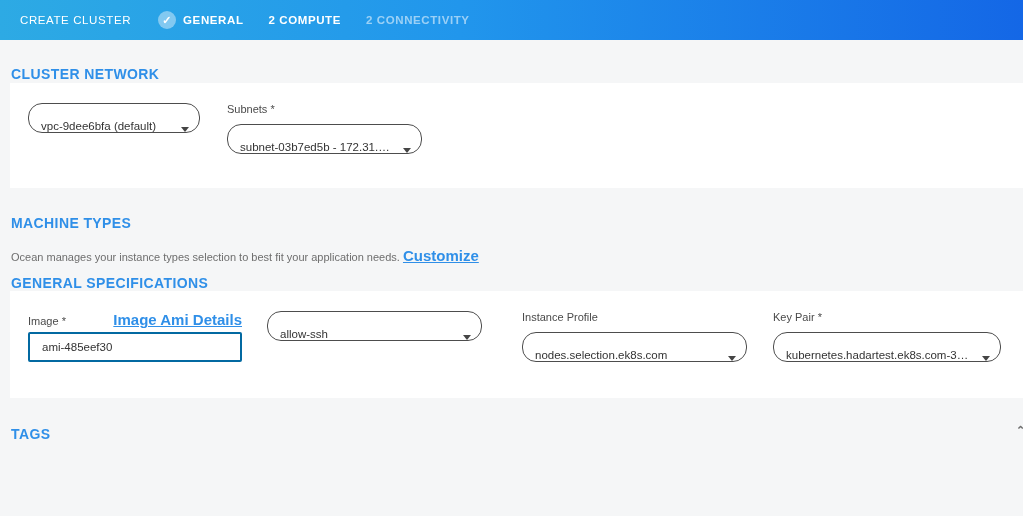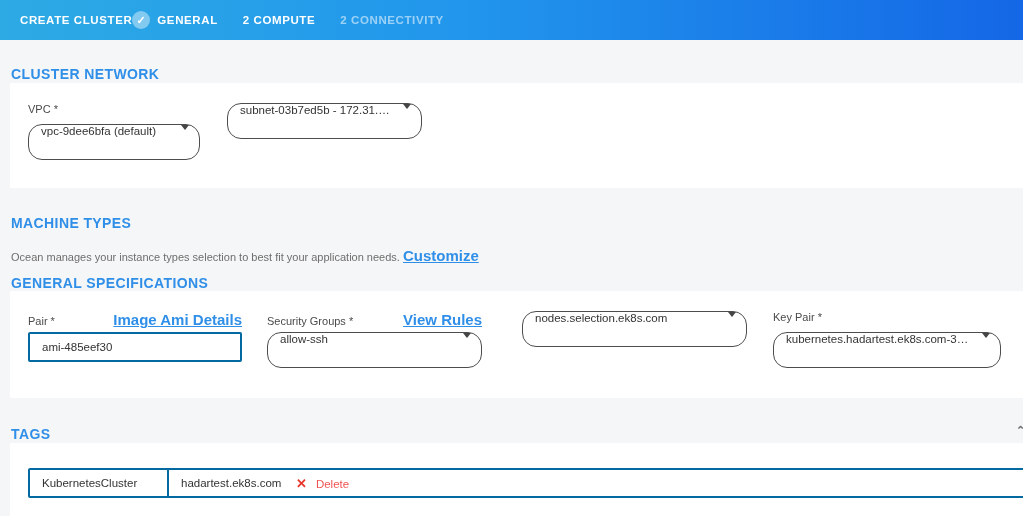--- a/index.html
+++ b/index.html
@@ -16,22 +16,22 @@
   
   .wizard-header {
     position: absolute; top: 0; left: 0;
     width: 1023px; height: 40px;
     background: linear-gradient(90deg, #2daae4 0%, #2196ec 45%, #1467e6 100%);
     display: flex; align-items: center;
     padding-left: 20px;
     color: #ffffff;
   }
   .wizard-title {
-    font-size: 11.5px; font-weight: 700; letter-spacing: 0.6px;
-    white-space: nowrap;
+    font-size: 11.5px; font-weight: 400; letter-spacing: 0.6px;
+    margin-right: 27px; white-space: nowrap;
   }
   .step {
     display: flex; align-items: center;
     font-size: 11.5px; font-weight: 700; letter-spacing: 0.6px;
     margin-right: 25px; white-space: nowrap; cursor: pointer;
   }
   .step .check-circle {
     width: 18px; height: 18px; border-radius: 50%;
     background: rgba(255,255,255,0.42);
     color: #ffffff; font-size: 11px; line-height: 18px;
@@ -63,23 +63,23 @@
   .card2 { top: 291px; height: 107px; }
   .card3 { top: 443px; height: 73px;  }
 
   
   .field { position: absolute; top: 20px; }
   .field-label-row {
     display: flex; justify-content: space-between; align-items: baseline;
     font-size: 11px; color: #4a4a4a; margin-bottom: 8px; height: 13px;
   }
   .control {
-    height: 36px; border: 1px solid #4d4d4d; border-radius: 14px;
+    height: 30px; border: 1px solid #4d4d4d; border-radius: 14px;
     background: #ffffff;
-    display: flex; align-items: flex-start; justify-content: space-between;
+    display: flex; align-items: flex-end; justify-content: space-between;
     padding: 0 10px 0 12px;
     font-size: 11.5px; color: #333333; cursor: pointer;
   }
   .control .val {
     overflow: hidden; text-overflow: ellipsis; white-space: nowrap;
   }
   .caret {
     width: 0; height: 0; flex: 0 0 auto; margin-left: 8px;
     border-left: 4.5px solid transparent;
     border-right: 4.5px solid transparent;
@@ -138,81 +138,70 @@
   <div class="desc-row">
     <span>Ocean manages your instance types selection to best fit your application needs.</span>
     <span> </span>
     <span class="link">Customize</span>
   </div>
   <div class="section-title" style="top:275px">GENERAL SPECIFICATIONS</div>
   <div class="section-title" style="top:426px">TAGS</div>
 
   <div class="card card1">
     <div class="field" style="left:18px; width:172px;">
-      <div class="field-label-row">
-        <span>VPC *</span>
-      </div>
       <div class="control">
         <span class="val">vpc-9dee6bfa (default)</span>
         <span class="caret"></span>
       </div>
     </div>
 
     <div class="field" style="left:217px; width:195px;">
+      <div class="field-label-row">
+        <span>Subnets *</span>
+      </div>
       <div class="control">
         <span class="val">subnet-03b7ed5b - 172.31.0.0/20 ...</span>
         <span class="caret"></span>
       </div>
     </div>
   </div>
 
   <div class="card card2">
     <div class="field" style="left:18px; width:214px;">
       <div class="field-label-row">
-        <span>Pair *</span>
+        <span>Image *</span>
         <span class="link">Image Ami Details</span>
       </div>
       <input class="text-input" type="text" value="ami-485eef30" style="">
     </div>
 
     <div class="field" style="left:257px; width:215px;">
-      <div class="field-label-row">
-        <span>Security Groups *</span>
-        <span class="link">View Rules</span>
-      </div>
       <div class="control">
         <span class="val">allow-ssh</span>
         <span class="caret"></span>
       </div>
     </div>
 
     <div class="field" style="left:512px; width:225px;">
+      <div class="field-label-row">
+        <span>Instance Profile</span>
+      </div>
       <div class="control">
         <span class="val">nodes.selection.ek8s.com</span>
         <span class="caret"></span>
       </div>
     </div>
 
     <div class="field" style="left:763px; width:228px;">
       <div class="field-label-row">
         <span>Key Pair *</span>
       </div>
       <div class="control">
         <span class="val">kubernetes.hadartest.ek8s.com-39:84:a5:99:b...</span>
         <span class="caret"></span>
       </div>
     </div>
   </div>
 
-  <div class="card card3">
-    <div class="tag-row">
-      <input class="text-input tag-input" style="left: 18px;" type="text" value="KubernetesCluster">
-      <input class="text-input tag-input" style="left: 157px;" type="text" value="hadartest.ek8s.com">
-      <div class="delete-btn">
-        <span class="delete-x">✕</span>
-        <span>Delete</span>
-      </div>
-    </div>
-  </div>
 
   <div class="edge-collapse">⌃</div>
 
 </div>
 
 </body></html>

